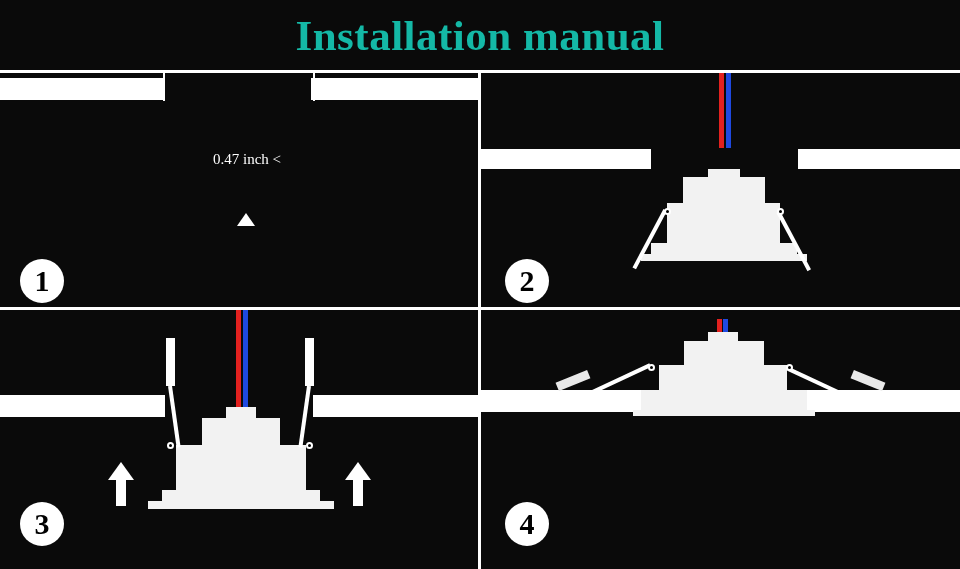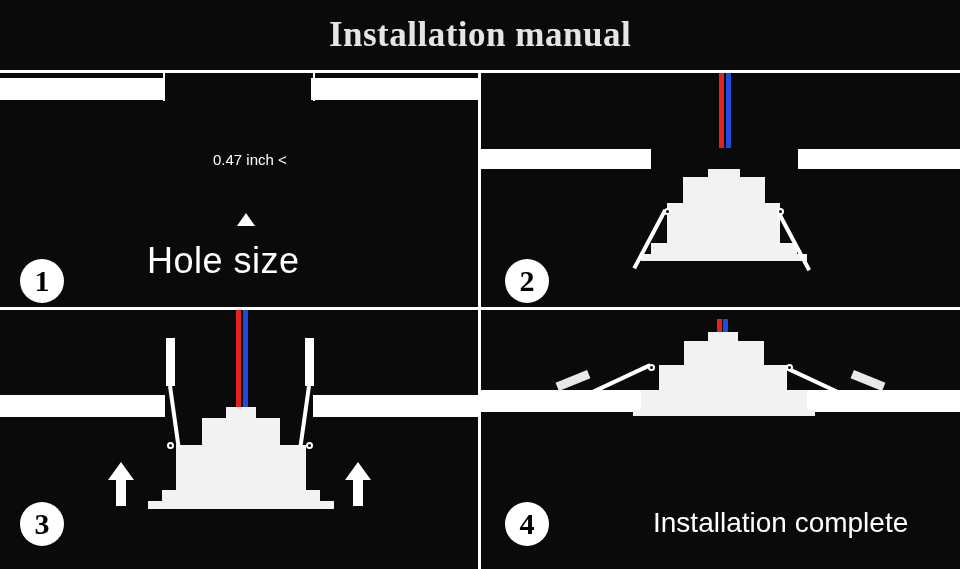--- a/index.html
+++ b/index.html
@@ -28,23 +28,23 @@
     width: 960px;
     height: 70px;
     display: flex;
     align-items: center;
     justify-content: center;
     background: #0a0a0a;
   }
   .title-bar .title {
     font-family: "Liberation Serif", serif;
     font-weight: bold;
-    font-size: 35px;
+    font-size: 43px;
     letter-spacing: 0.5px;
-    color: #e5e5e5;
+    color: #14b8a6;
   }
 
   
   .hline {
     position: absolute;
     left: 0;
     width: 960px;
     height: 3px;
     background: #ffffff;
   }
@@ -103,21 +103,21 @@
     position: absolute;
     width: 2px;
     background: #ffffff;
   }
 
   .dim-label {
     position: absolute;
     font-size: 15px;
     color: #ffffff;
     white-space: nowrap;
-    font-family: Liberation Sans, sans-serif;
+    font-family: Liberation Serif, serif;
   }
 
   .hole-size-label {
     position: absolute;
     font-size: 36px;
     color: #ffffff;
     white-space: nowrap;
     letter-spacing: 0.5px;
   }
   .up-triangle {
@@ -228,21 +228,20 @@
     <div class="ceil" id="p1-ceil-left" style="left:0;top:5px;width:165px;height:22px;"></div>
     <div class="ceil" id="p1-ceil-right" style="left:313px;top:5px;width:165px;height:22px;"></div>
 
     <div class="dim-tick" style="left:163px; top:-20px; height:48px;"></div>
     <div class="dim-tick" style="left:313px; top:-20px; height:48px;"></div>
 
     <div class="dim-label" style="left:213px; top:78px;">0.47 inch &lt;</div>
     <div class="caliper" style="left:311px; top:5px;"></div>
 
     <div class="up-triangle" style="left:237px; top:140px;"></div>
-    <div class="hole-size-label" style="left:147px; top:167px;">Hole size</div>
   </div>
 
   <div class="panel" id="panel2">
 
     <div class="ceil" style="left:0; top:76px; width:170px; height:20px;"></div>
     <div class="ceil" style="left:317px; top:76px; width:162px; height:20px;"></div>
 
     <div class="wire red" style="left:238px; top:-3px; height:78px;"></div>
     <div class="wire blue" style="left:245px; top:-3px; height:78px;"></div>
 
@@ -306,21 +305,20 @@
     <div class="fix" style="left:152px; top:100px; width:182px; height:6px;"></div>
 
     <div class="clip" style="left:170px; top:57px; width:82px; height:4px; transform: rotate(155deg);"></div>
     <div class="pivot" style="left:167px; top:54px;"></div>
     <div class="fix-thin" style="left:75px; top:66px; width:34px; height:9px; transform: rotate(-22deg);"></div>
 
     <div class="clip" style="left:308px; top:57px; width:82px; height:4px; transform: rotate(25deg);"></div>
     <div class="pivot" style="left:305px; top:54px;"></div>
     <div class="fix-thin" style="left:370px; top:66px; width:34px; height:9px; transform: rotate(22deg);"></div>
 
-    <div id="p4-complete" style="position:absolute; left:172px; top:197px;">Installation complete</div>
   </div>
 
   <div class="badge" id="badge1">1</div>
   <div class="badge" id="badge2">2</div>
   <div class="badge" id="badge3">3</div>
   <div class="badge" id="badge4">4</div>
 
 </div>
 
 </body></html>

